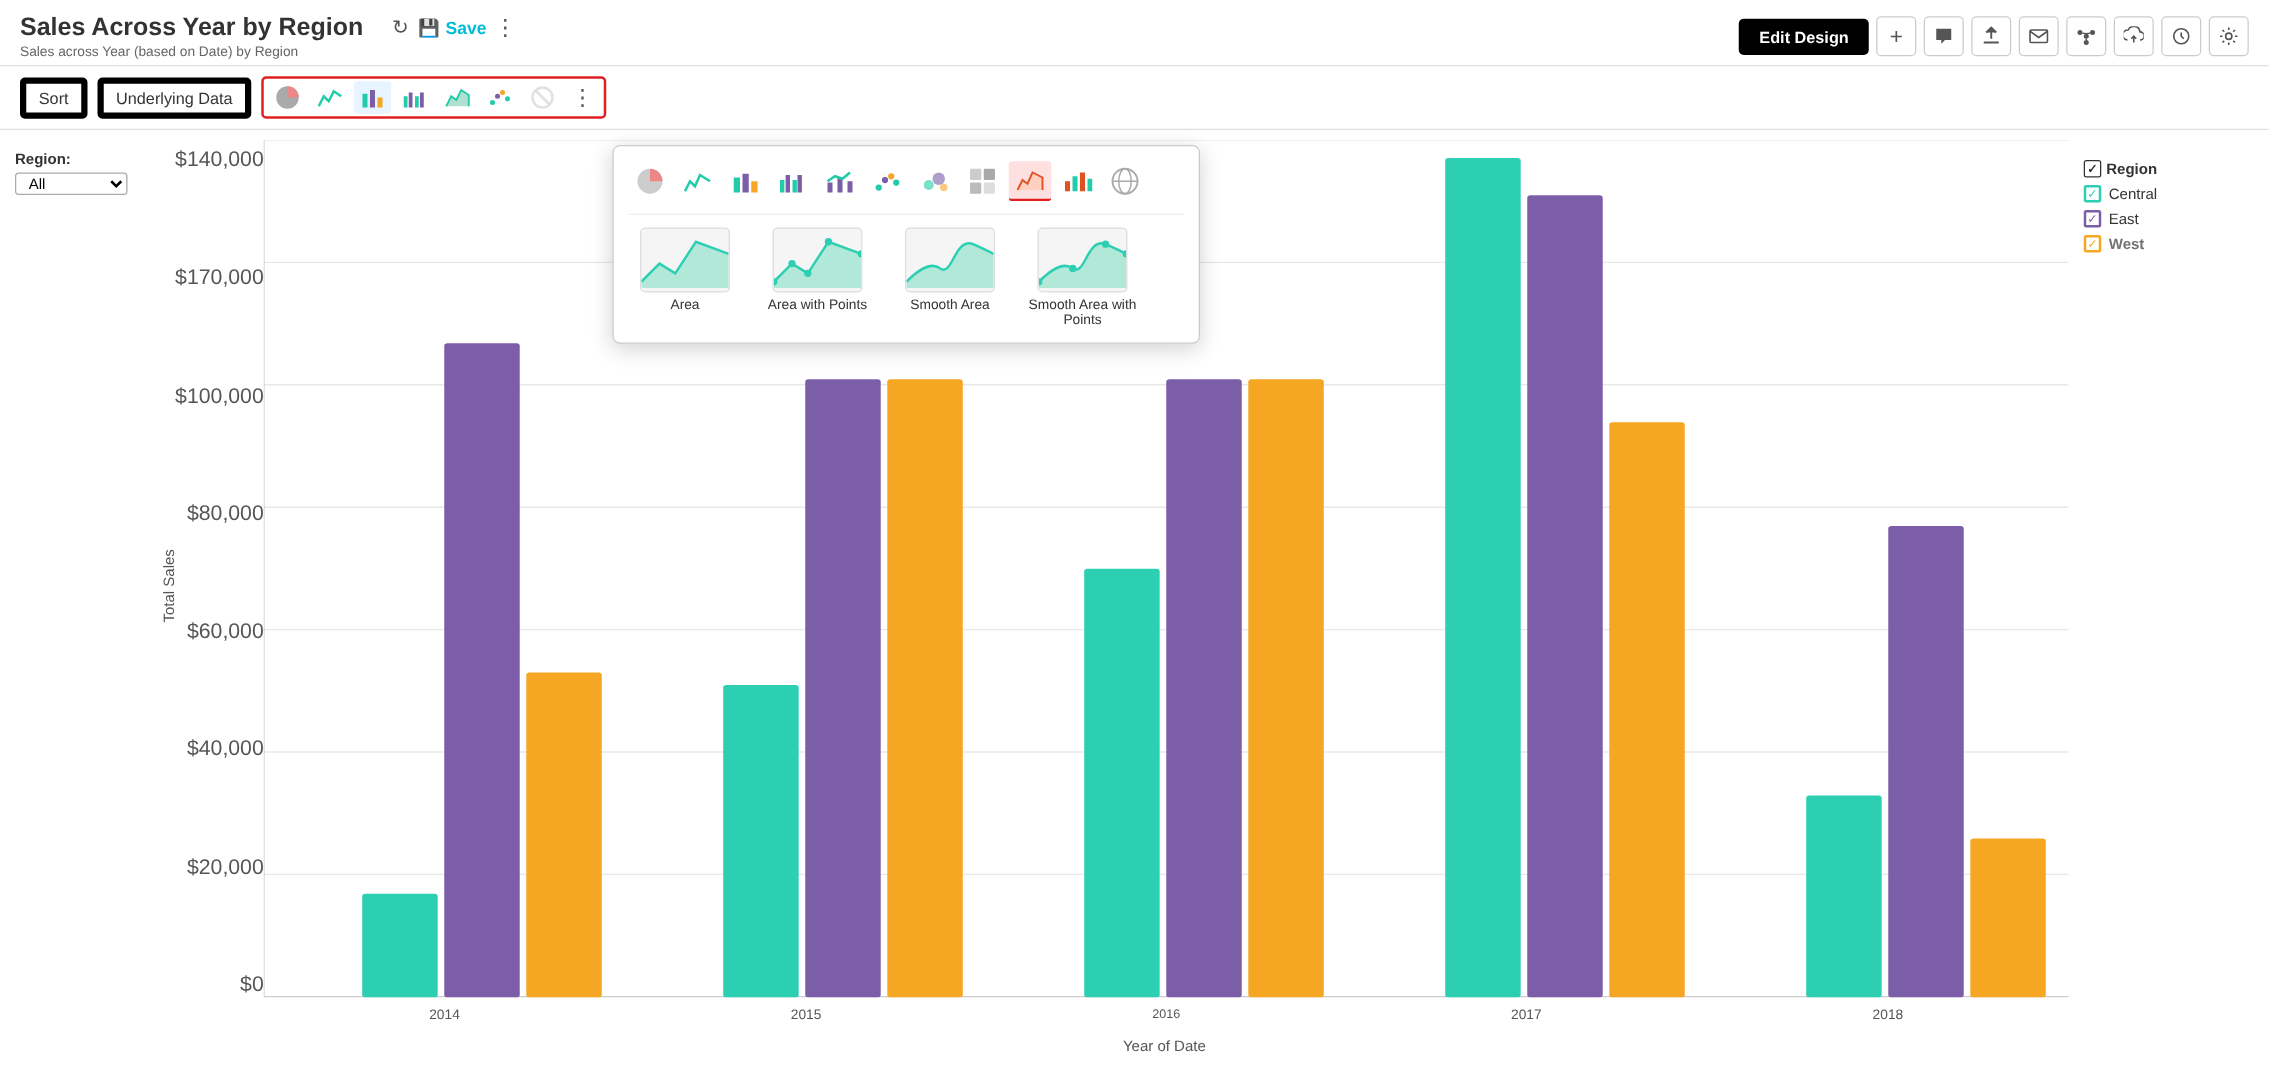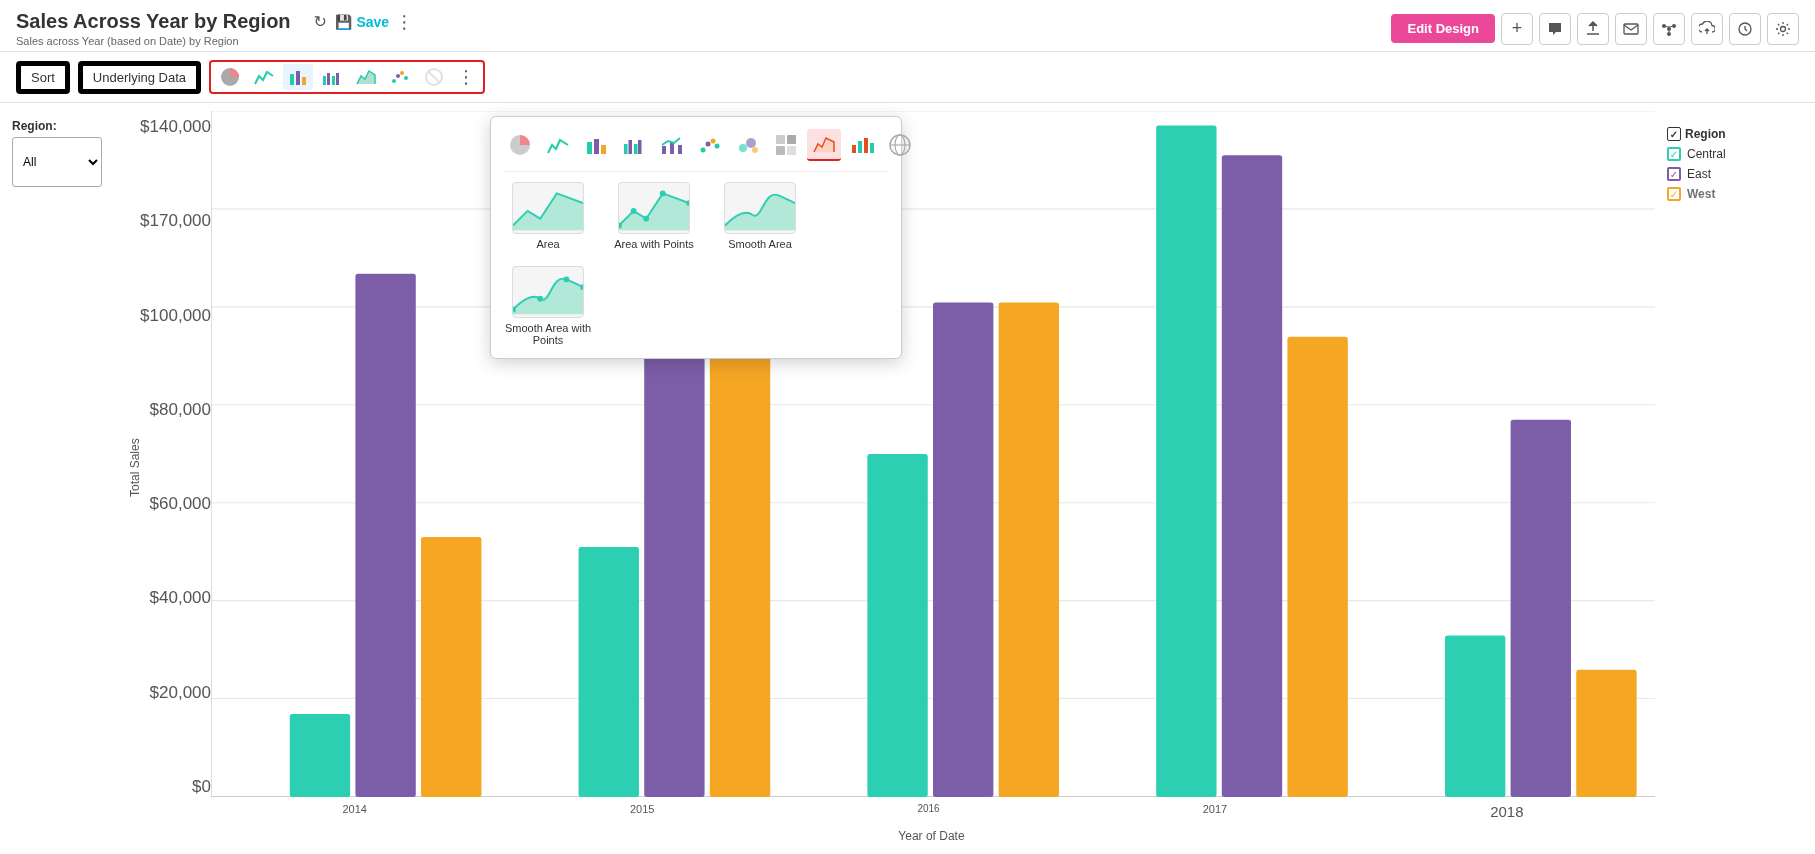--- a/index.html
+++ b/index.html
@@ -7,21 +7,21 @@
 
     .header {
       display: flex; align-items: center; justify-content: space-between;
       padding: 10px 16px 4px 16px; border-bottom: 1px solid #e0e0e0;
     }
     .header-left { display: flex; flex-direction: column; }
     .header-title { font-size: 20px; font-weight: bold; display: flex; align-items: center; gap: 21px; }
     .header-right { display: flex; align-items: center; gap: 6px; }
 
     .btn-edit-design {
-      background: #ec4899; color: #fff; border: none; border-radius: 4px;
+      background: #000000; color: #fff; border: none; border-radius: 4px;
       padding: 7px 16px; font-size: 13px; font-weight: 600; cursor: pointer;
     }
     .icon-btn {
       background: none; border: 1px solid #ccc; border-radius: 4px;
       width: 32px; height: 32px; cursor: pointer; display: flex; align-items: center; justify-content: center;
       font-size: 16px; color: #555;
     }
 
     .toolbar {
       display: flex; align-items: center; gap: 8px;
@@ -47,35 +47,35 @@
     .content-area {
       display: flex; padding: 8px 0 0 0; height: calc(854px - 110px); position: relative;
     }
 
     .sidebar-left {
       width: 120px; display: flex; flex-direction: column; align-items: flex-start;
       padding: 8px 12px; flex-shrink: 0;
     }
     .region-label { font-size: 12px; font-weight: 700; margin-bottom: 4px; }
     .region-select {
-      width: 90px; padding: 16px 6px; border: 1px solid #aaa; border-radius: 3px; font-size: 12px; background: #fff;
+      width: 90px; padding: 0 6px; border: 1px solid #aaa; border-radius: 3px; font-size: 12px; background: #fff;
     }
     .y-tick { font-size: 17px; color: #555; }
 
     .sidebar-right {
       width: 160px; display: flex; flex-direction: column; padding: 16px 12px; gap: 6px; flex-shrink: 0;
     }
     .legend-title { font-size: 12px; font-weight: 600; display: flex; align-items: center; gap: 4px; }
     .legend-item { display: flex; align-items: center; gap: 6px; font-size: 12px; }
 
     
     .chart-type-dropdown {
       position: absolute; top: 116px; left: 490px; background: #fff;
       border: 1px solid #ccc; border-radius: 6px; box-shadow: 0 4px 18px rgba(0,0,0,0.18);
-      z-index: 100; padding: 12px; width: 412px;
+      z-index: 100; padding: 12px; width: 470px;
     }
     .dropdown-top-row {
       display: flex; align-items: center; gap: 4px; border-bottom: 1px solid #eee; padding-bottom: 10px; margin-bottom: 10px;
     }
     .dropdown-icon-btn {
       background: none; border: none; cursor: pointer; padding: 3px 5px; border-radius: 3px;
       display: flex; align-items: center; justify-content: center;
     }
     .dropdown-icon-btn.active { background: #ffe0e0; border-bottom: 2px solid #e02020; }
     .dropdown-icon-btn svg { width: 24px; height: 24px; }
@@ -432,21 +432,21 @@
           <rect x="990" y="279" width="46" height="341" fill="#7b5ea7" rx="2"></rect>
           <rect x="1040" y="505" width="46" height="115" fill="#f5a623" rx="2"></rect>
         </svg>
 
         <div style="position:absolute;bottom:0;left:0;right:0;height:28px;display:flex;align-items:center;">
           <div style="flex:1;display:flex;justify-content:space-around;">
             <span style="font-size:11px;color:#555;">2014</span>
             <span style="font-size:11px;color:#555;text-align:right;">2015</span>
             <span style="font-size:10px;color:#555;">2016</span>
             <span style="font-size:11px;color:#555;">2017</span>
-            <span style="font-size:15px;color:#555;">2018</span>
+            <span style="font-size:11px;color:#555;">2018</span>
           </div>
         </div>
       </div>
     </div>
 
     <div style="text-align:center;font-size:12px;color:#555;padding:4px 0 4px 88px;">Year of Date</div>
   </div>
 
   <div class="sidebar-right">
     <div class="legend-title">

